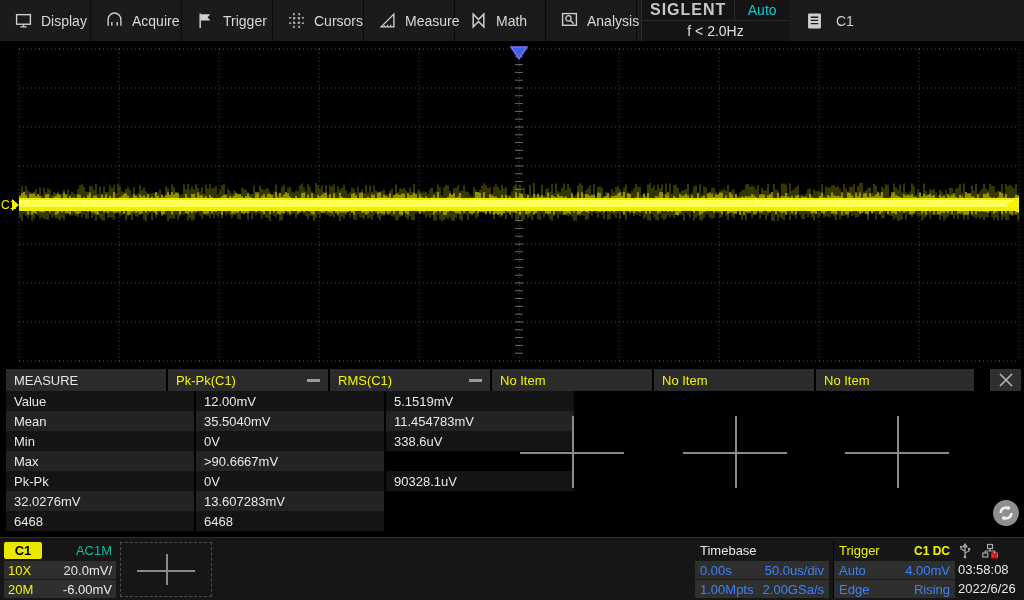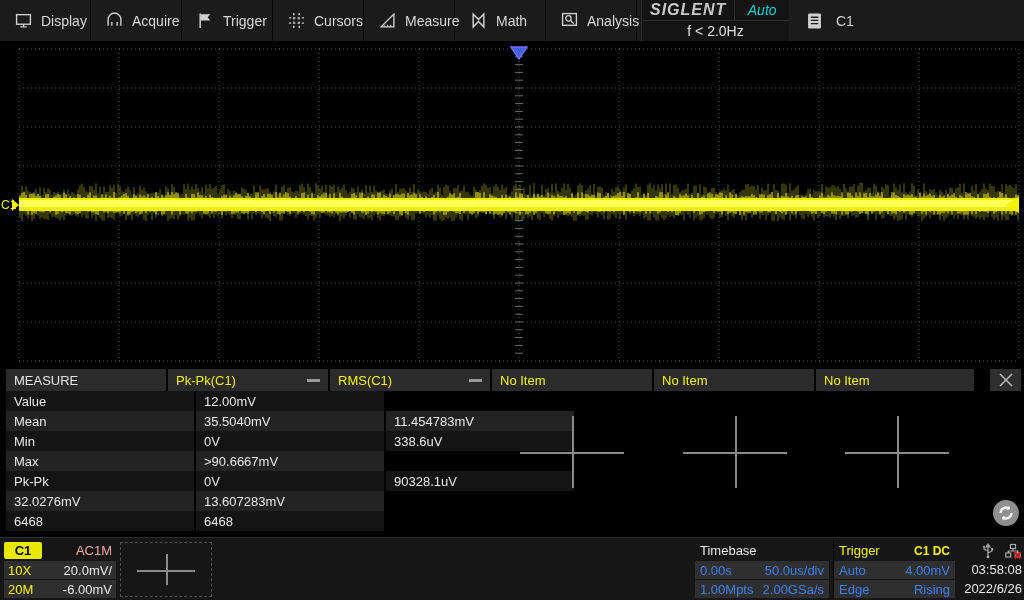--- a/index.html
+++ b/index.html
@@ -8,21 +8,21 @@
   .screen { position:absolute; top:0; left:0; width:1024px; height:600px; background:#000; }
 
   
   .topbar { position:absolute; top:0; left:0; width:1024px; height:43px;
             background:#1b1b1b; display:flex; align-items:stretch; border-bottom:2px solid #000; }
   .menu-item { display:flex; align-items:center; gap:9px; padding:0 15px; width:91px;
                border-right:1px solid #0a0a0a; color:#d8d8d8; font-size:14px; cursor:pointer; }
   .menu-item svg { flex:0 0 auto; }
   .brandbox { width:148px; margin-left:4px; background:#141414; display:flex; flex-direction:column;
               border-left:1px solid #2a2a2a; }
-  .brandrow { flex:1; display:flex; align-items:center; border-bottom:1px solid #2a2a2a;font-style:italic; }
+  .brandrow { flex:1; display:flex; align-items:center; border-bottom:1px solid #2a2a2a; }
   .brand { font-weight:bold; font-size:16px; letter-spacing:1px; color:#c8c8c8; padding:0 8px;
            border-right:1px solid #2a2a2a; height:100%; display:flex; align-items:center; }
   .trig-status { flex:1; text-align:center; font-size:14px; }
   .freqrow { flex:1; display:flex; align-items:center; justify-content:center; color:#e0e0e0; font-size:14px; }
   .meas-ind { display:flex; align-items:center; gap:14px; margin-left:18px; color:#d0d0d0; font-size:14px; }
 
   
   .scope-area { position:absolute; top:43px; left:0; width:1024px; height:322px; background:#000; }
 
   
@@ -47,40 +47,40 @@
   .add-meas .v { position:absolute; top:4px; bottom:4px; left:50%; width:2px; background:#8a8a8a; }
   .refresh-btn { position:absolute; right:3px; top:131px; width:30px; height:30px; cursor:pointer; }
 
   
   .bottombar { position:absolute; top:537px; left:0; width:1024px; height:63px;
                background:#161616; border-top:1px solid #2e2e2e; font-size:13px; }
   .ch-box { position:absolute; left:4px; top:3px; width:112px; height:57px; cursor:pointer; }
   .ch-r1 { height:19px; display:flex; align-items:center; justify-content:space-between; }
   .ch-tab { width:38px; height:17px; background:#e8e800; color:#000; font-weight:bold;
             display:flex; align-items:center; justify-content:center; border-radius:2px; }
-  .ch-coupling { color:#fca5a5; padding-right:4px; }
+  .ch-coupling { color:#14b8a6; padding-right:4px; }
   .ch-r2,.ch-r3 { height:18px; margin-top:1px; background:#2f2f2f; display:flex;
                   align-items:center; justify-content:space-between; padding:0 4px; }
   .ylw { color:#f4f400; }
   .wht { color:#e8e8e8; }
   .add-ch { position:absolute; left:120px; top:4px; width:92px; height:55px;
             border:1px dashed #4f4f4f; cursor:pointer; }
   .add-ch .h { position:absolute; left:16px; right:16px; top:50%; height:2px; background:#8a8a8a; }
   .add-ch .v { position:absolute; top:11px; bottom:11px; left:50%; width:2px; background:#8a8a8a; }
   .info-box { position:absolute; top:3px; height:57px; cursor:pointer; }
   .info-box .hdr { height:19px; display:flex; align-items:center; justify-content:space-between;
                    padding:0 5px; color:#e8e8e8; }
   .info-box .row { height:18px; margin-top:1px; background:#2f2f2f; display:flex;
                    align-items:center; justify-content:space-between; padding:8px 5px; color:#3b82f6; }
   .tb-box { left:695px; width:134px; }
   .tr-box { left:833px; width:122px; border-left:1px solid #000; }
   .tr-box .hdr { color:#f4f400; }
   .tr-src { font-size:12px; font-weight:bold; }
   .sys-box { position:absolute; left:958px; top:3px; width:64px; height:57px; color:#e8e8e8;
-             display:flex; flex-direction:column; align-items:flex-end; }
+             display:flex; flex-direction:column; align-items:flex-start; }
   .sys-icons { display:flex; gap:10px; align-items:center; height:19px; }
   .sys-time,.sys-date { height:19px; display:flex; align-items:center; font-size:13px; }
 </style>
 </head>
 <body>
 
 <div class="screen">
 
   <div class="topbar">
 
@@ -1259,20 +1259,21 @@
     <div class="m-close">
       <svg width="16" height="16" viewBox="0 0 16 16">
           <path d="M2 2l12 12M14 2L2 14" stroke="#b5b5b5" stroke-width="1.6"></path>
         </svg>
     </div>
 
     <div class="m-rows">
       <div class="m-row">
           <div class="m-cell">Value</div>
           <div class="m-cell">12.00mV</div>
+          <div class="m-cell">5.1519mV</div>
         </div>
         <div class="m-row">
           <div class="m-cell">Mean</div>
           <div class="m-cell">35.5040mV</div>
           <div class="m-cell">11.454783mV</div>
         </div>
         <div class="m-row">
           <div class="m-cell">Min</div>
           <div class="m-cell">0V</div>
           <div class="m-cell">338.6uV</div>

